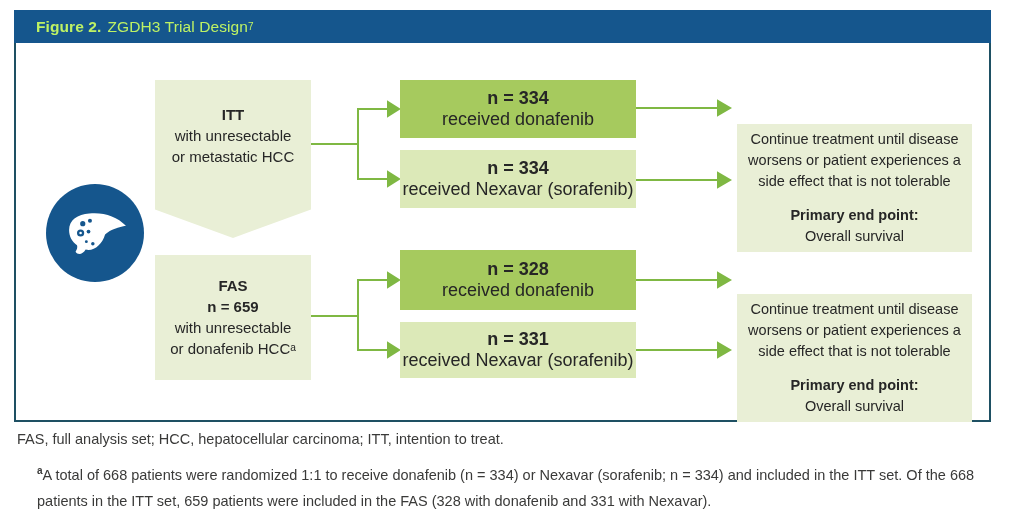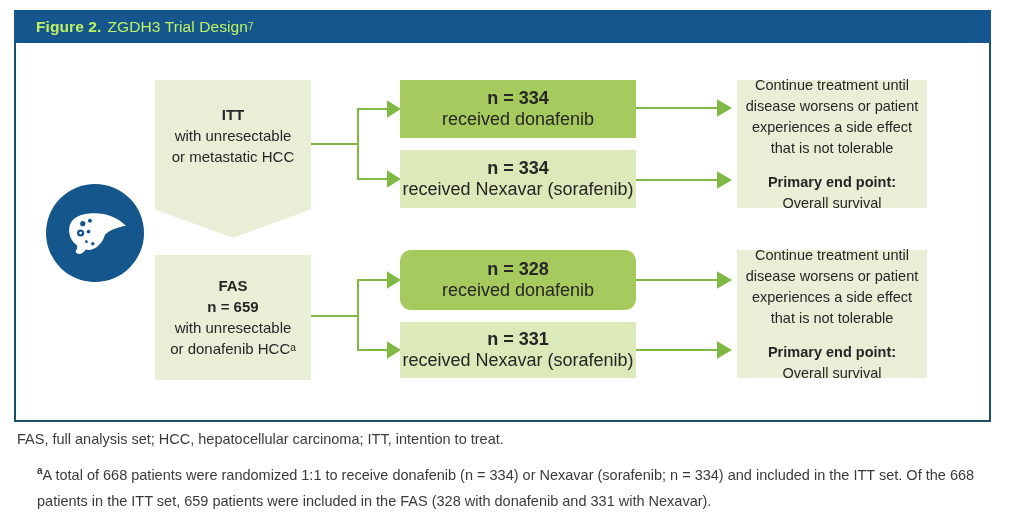--- a/index.html
+++ b/index.html
@@ -41,27 +41,28 @@
   .pop-box .b { font-weight:bold; }
   .pop-box span { display:block; }
 
   .arm-box {
     left:400px; width:236px; font-size:18px; line-height:21px;
     display:flex; flex-direction:column; justify-content:center;
   }
   .arm-box .b { font-weight:bold; }
   .arm1 { top:80px;  height:58px; }
   .arm2 { top:150px; height:58px; }
-  .arm3 { top:250px; height:60px;border-radius:11px; }
+  .arm3 { top:250px; height:60px; }
   .arm4 { top:322px; height:56px; }
 
   .outcome-box {
-    left:737px; width:190px; height:128px; font-size:14.5px; line-height:21px;
+    left:737px; width:235px; height:128px; font-size:14.5px; line-height:21px;
     display:flex; flex-direction:column; justify-content:center; gap:13px;
     padding:4px 8px;
+    margin-top:44px;
   }
   .outcome-box .b { font-weight:bold; }
   .out1 { top:80px; }
   .out2 { top:250px; }
 
   .connectors { position:absolute; left:0; top:0; width:1012px; height:531px; pointer-events:none; }
   .fn1 {
     position:absolute; left:17px; top:431px; font-size:14.5px; color:#3A3A39;
   }
   .fn2 {

